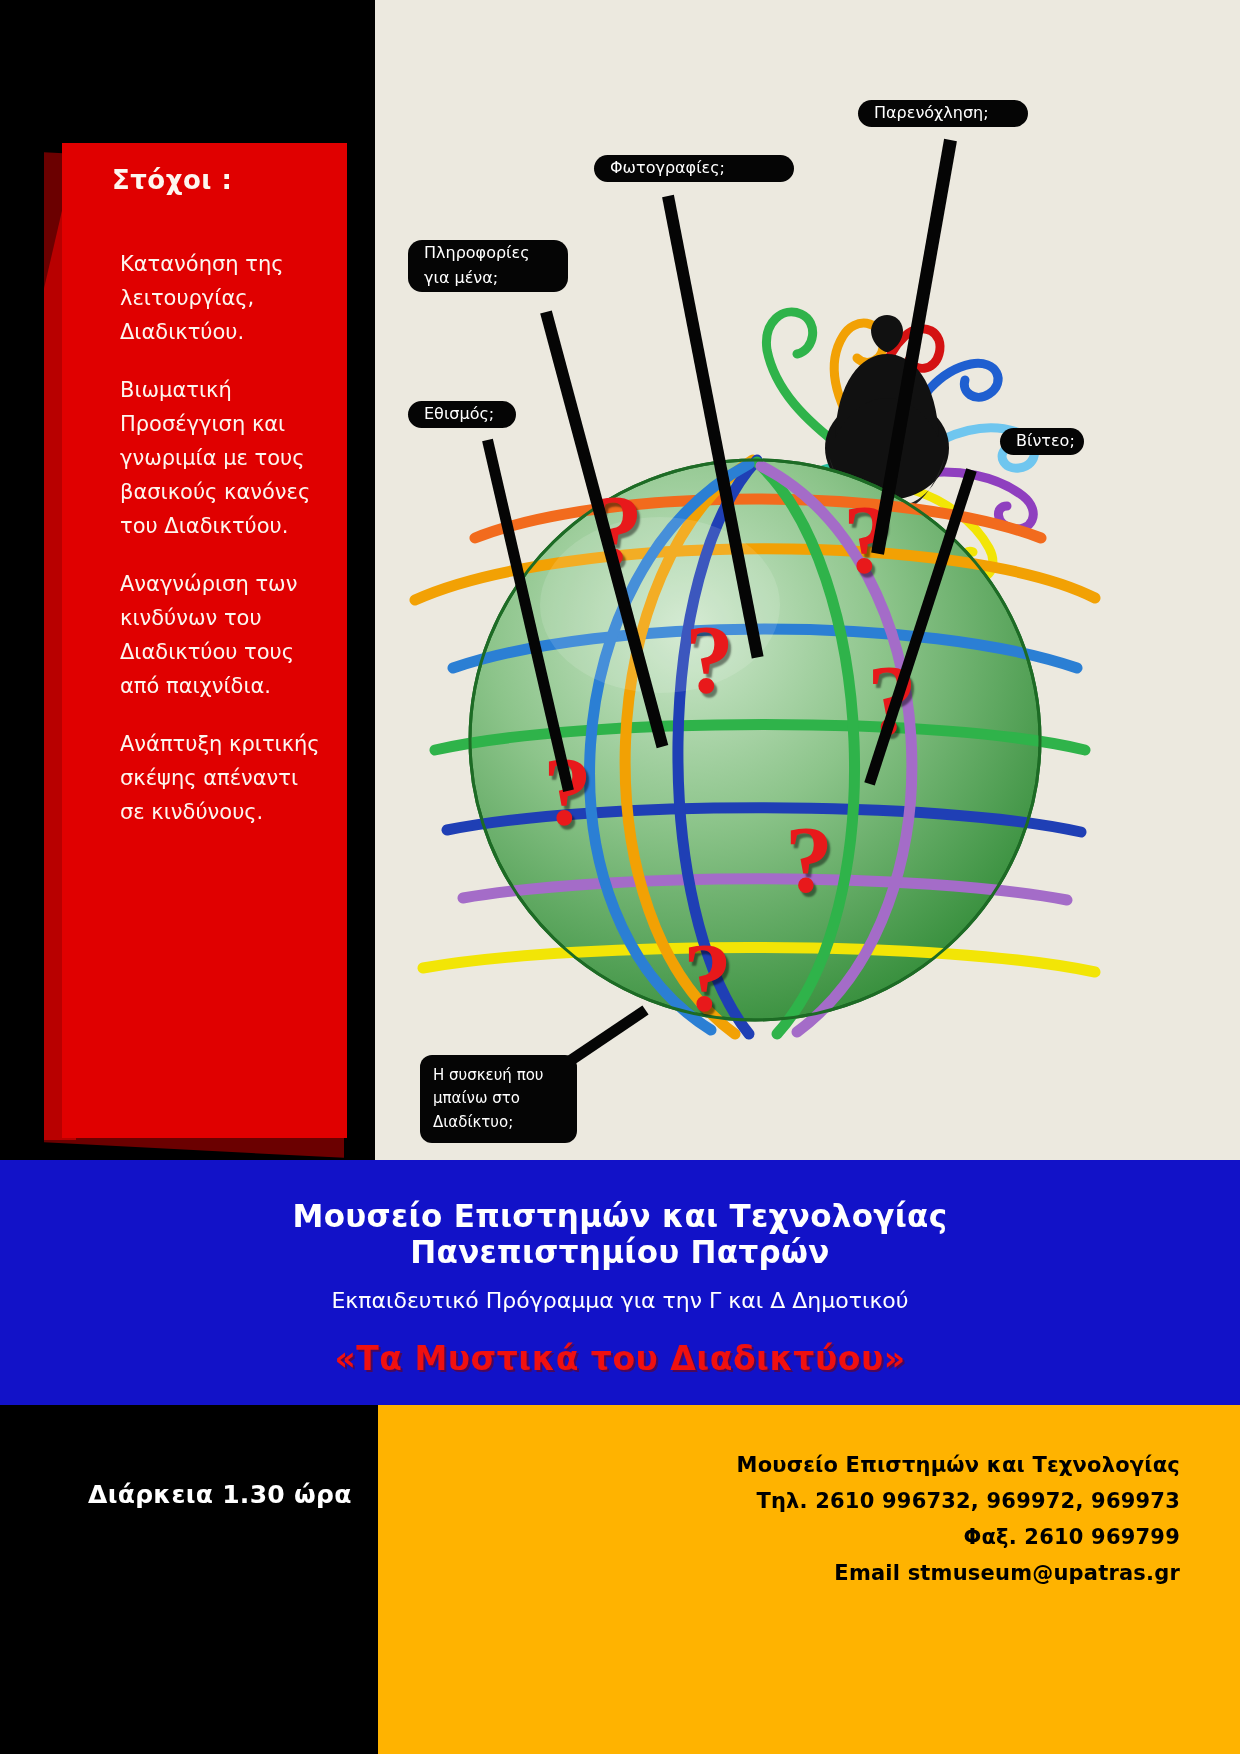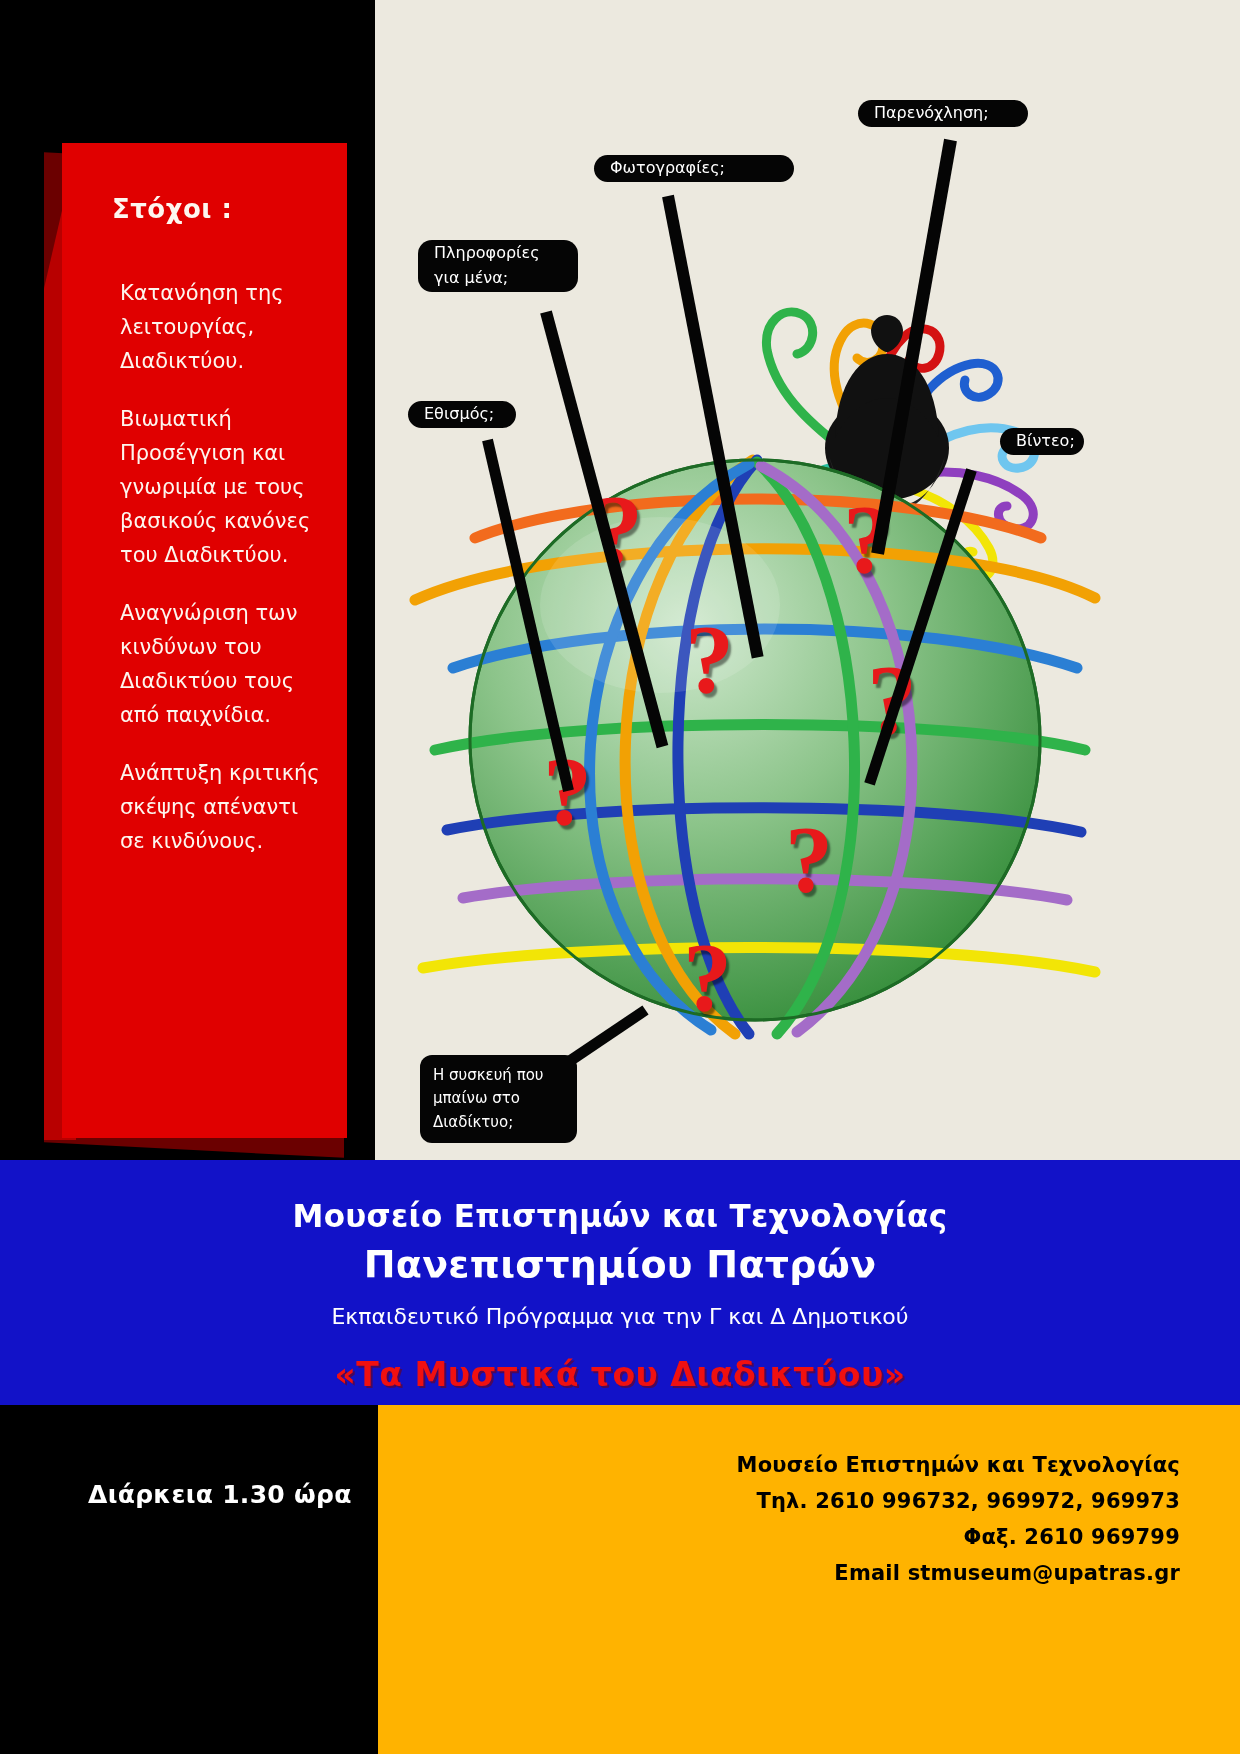--- a/index.html
+++ b/index.html
@@ -47,21 +47,21 @@
     width: 32px; height: 990px;
     background: #b80000;
     clip-path: polygon(0 14%, 100% 0, 100% 100%, 0 100%);
   }
   .red-panel {
     position: absolute;
     left: 62px; top: 143px;
     width: 285px; height: 995px;
     background: #e00000;
     box-sizing: border-box;
-    padding: 52px 24px 10px 50px;
+    padding: 23px 24px 10px 50px;
     color: #fdf6ef;
   }
   .red-title {
     font-size: 26px;
     font-weight: bold;
     letter-spacing: .5px;
     margin: 0 0 52px 0;
     line-height: 1.1;
   }
   .red-para {
@@ -127,22 +127,22 @@
     color: #ffffff;
   }
   .org-line1 {
     margin: 0;
     padding-top: 38px;
     font-size: 31px;
     font-weight: bold;
     letter-spacing: .3px;
   }
   .org-line2 {
-    margin: 8px;
-    font-size: 38px;
+    margin: 0;
+    font-size: 31px;
     font-weight: bold;
     letter-spacing: .3px;
   }
   .program-line {
     margin: 18px 0 0 0;
     font-size: 22px;
     font-weight: normal;
   }
   .title-red {
     margin: 26px 0 0 0;
@@ -264,21 +264,21 @@
   <div class="leader" style="left:640px;top:1010px;width:11px;height:96px;transform:rotate(56deg);"></div>
 
   <div class="callout" style="left:858px;top:100px;width:170px;">
     <span>Παρενόχληση;</span>
   </div>
 
   <div class="callout" style="left:548px;top:155px;width:200px;margin-left:46px;">
     <span>Φωτογραφίες;</span>
   </div>
 
-  <div class="callout" style="left:408px;top:240px;width:160px;margin-left:10px;">
+  <div class="callout" style="left:408px;top:240px;width:160px;">
     <span>Πληροφορίες για μένα;</span>
   </div>
 
   <div class="callout" style="left:408px;top:401px;width:108px;border-radius:17px;">
     <span>Εθισμός;</span>
   </div>
 
   <div class="callout" style="left:1000px;top:428px;width:84px;">
     <span>Βίντεο;</span>
   </div>

